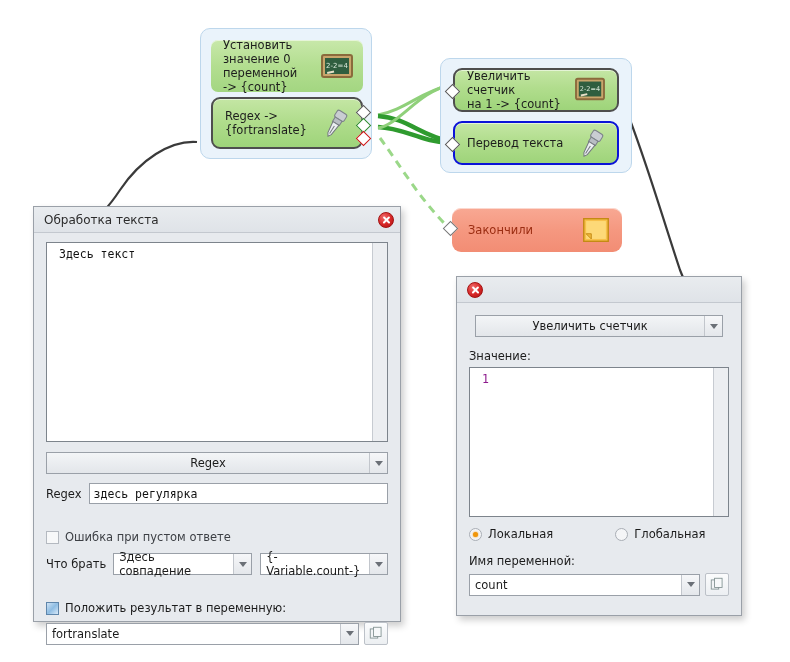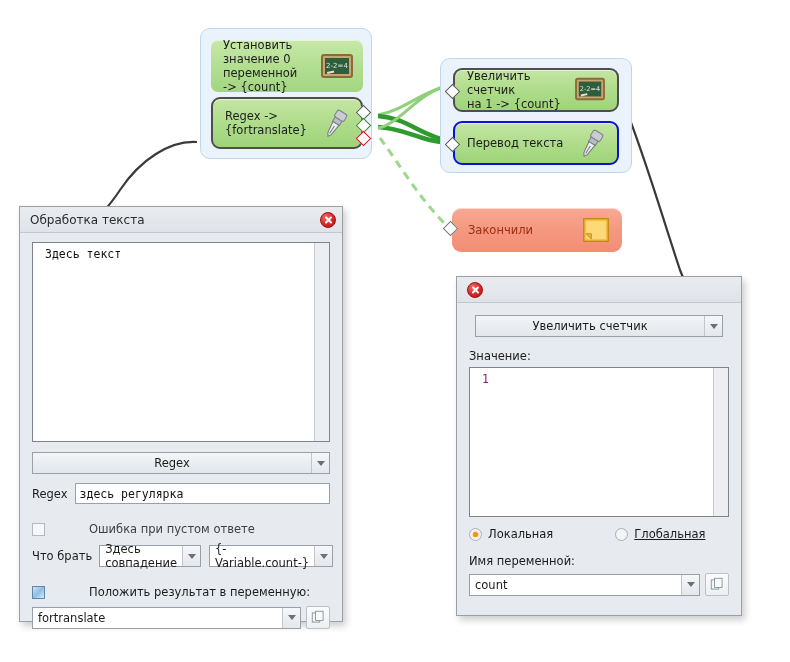--- a/index.html
+++ b/index.html
@@ -131,21 +131,21 @@
 
   .fieldrow { display: flex; align-items: center; margin-top: 9px; }
   .flabel { font-size: 11.5px; color: #1b1b1b; margin-right: 7px; white-space: nowrap; }
   .textinput {
     flex: 1 1 auto; height: 21px;
     border: 1px solid #9aa0a8; background: #fff;
     font-family: "DejaVu Sans Mono", monospace; font-size: 11.5px;
     color: #111; padding: 0 4px; display: flex; align-items: center;
   }
 
-  .checkrow { display: flex; align-items: center; margin-top: 18px; gap: 38px; }
+  .checkrow { display: flex; align-items: center; margin-top: 26px; }
   .cbox {
     width: 13px; height: 13px; border: 1px solid #b4b9c0; background: #f7f8f9;
     margin-right: 6px; flex: 0 0 auto;
   }
   .cbox.checked {
     border: 1px solid #5f86ab;
     background: linear-gradient(135deg,#cfe3f5 0%,#8fbde3 50%,#d8e9f8 100%);
   }
   .cbox-label { font-size: 11.5px; color: #3c3f44; }
   .cbox-label.dark { color: #1b1b1b; }
@@ -262,21 +262,21 @@
     <div class="node-icon" style="width:34px;">
       <svg viewBox="0 0 34 30" width="32" height="30">
         <rect x="4" y="3" width="26" height="24" fill="#f7c04a" stroke="#c48a14" stroke-width="1.5"></rect>
         <rect x="6.5" y="5.5" width="21" height="19" fill="#fdd978"></rect>
         <path d="M6.5,19 L12,19 L12,24.5 Z" fill="#f0b93c" stroke="#c48a14" stroke-width="1"></path>
       </svg>
     </div>
     <div class="pin onend" style="left:-7px; top:15px;"></div>
   </div>
 
-  <div class="dialog" style="left:19px; top:206px; width:324px; height:416px;">
+  <div class="dialog" style="left:33px; top:206px; width:368px; height:416px;">
     <div class="dialog-titlebar">
       <div class="dialog-title">Обработка текста</div>
       <div class="close-btn"></div>
     </div>
     <div class="dialog-body">
 
       <div class="textarea" style="height:200px;">
         <div class="content">Здесь текст</div>
         <div class="ta-scroll"></div>
       </div>
@@ -346,21 +346,21 @@
 
       <div class="textarea" style="height:150px; margin-top:4px;">
         <div class="content purple">1</div>
         <div class="ta-scroll"></div>
       </div>
 
       <div class="radiorow">
         <div class="radio on"></div>
         <div class="radio-label">Локальная</div>
         <div class="radio"></div>
-        <div class="radio-label" style="margin-right:0;text-decoration:underline;">Глобальная</div>
+        <div class="radio-label" style="margin-right:0;">Глобальная</div>
       </div>
 
       <div class="seclabel" style="margin-top:13px;">Имя переменной:</div>
 
       <div class="fieldrow" style="margin-top:5px;">
         <div class="combo" style="flex:1 1 auto;">
           <div class="cval">count</div>
           <div class="arrow"></div>
         </div>
         <div class="iconbtn">

